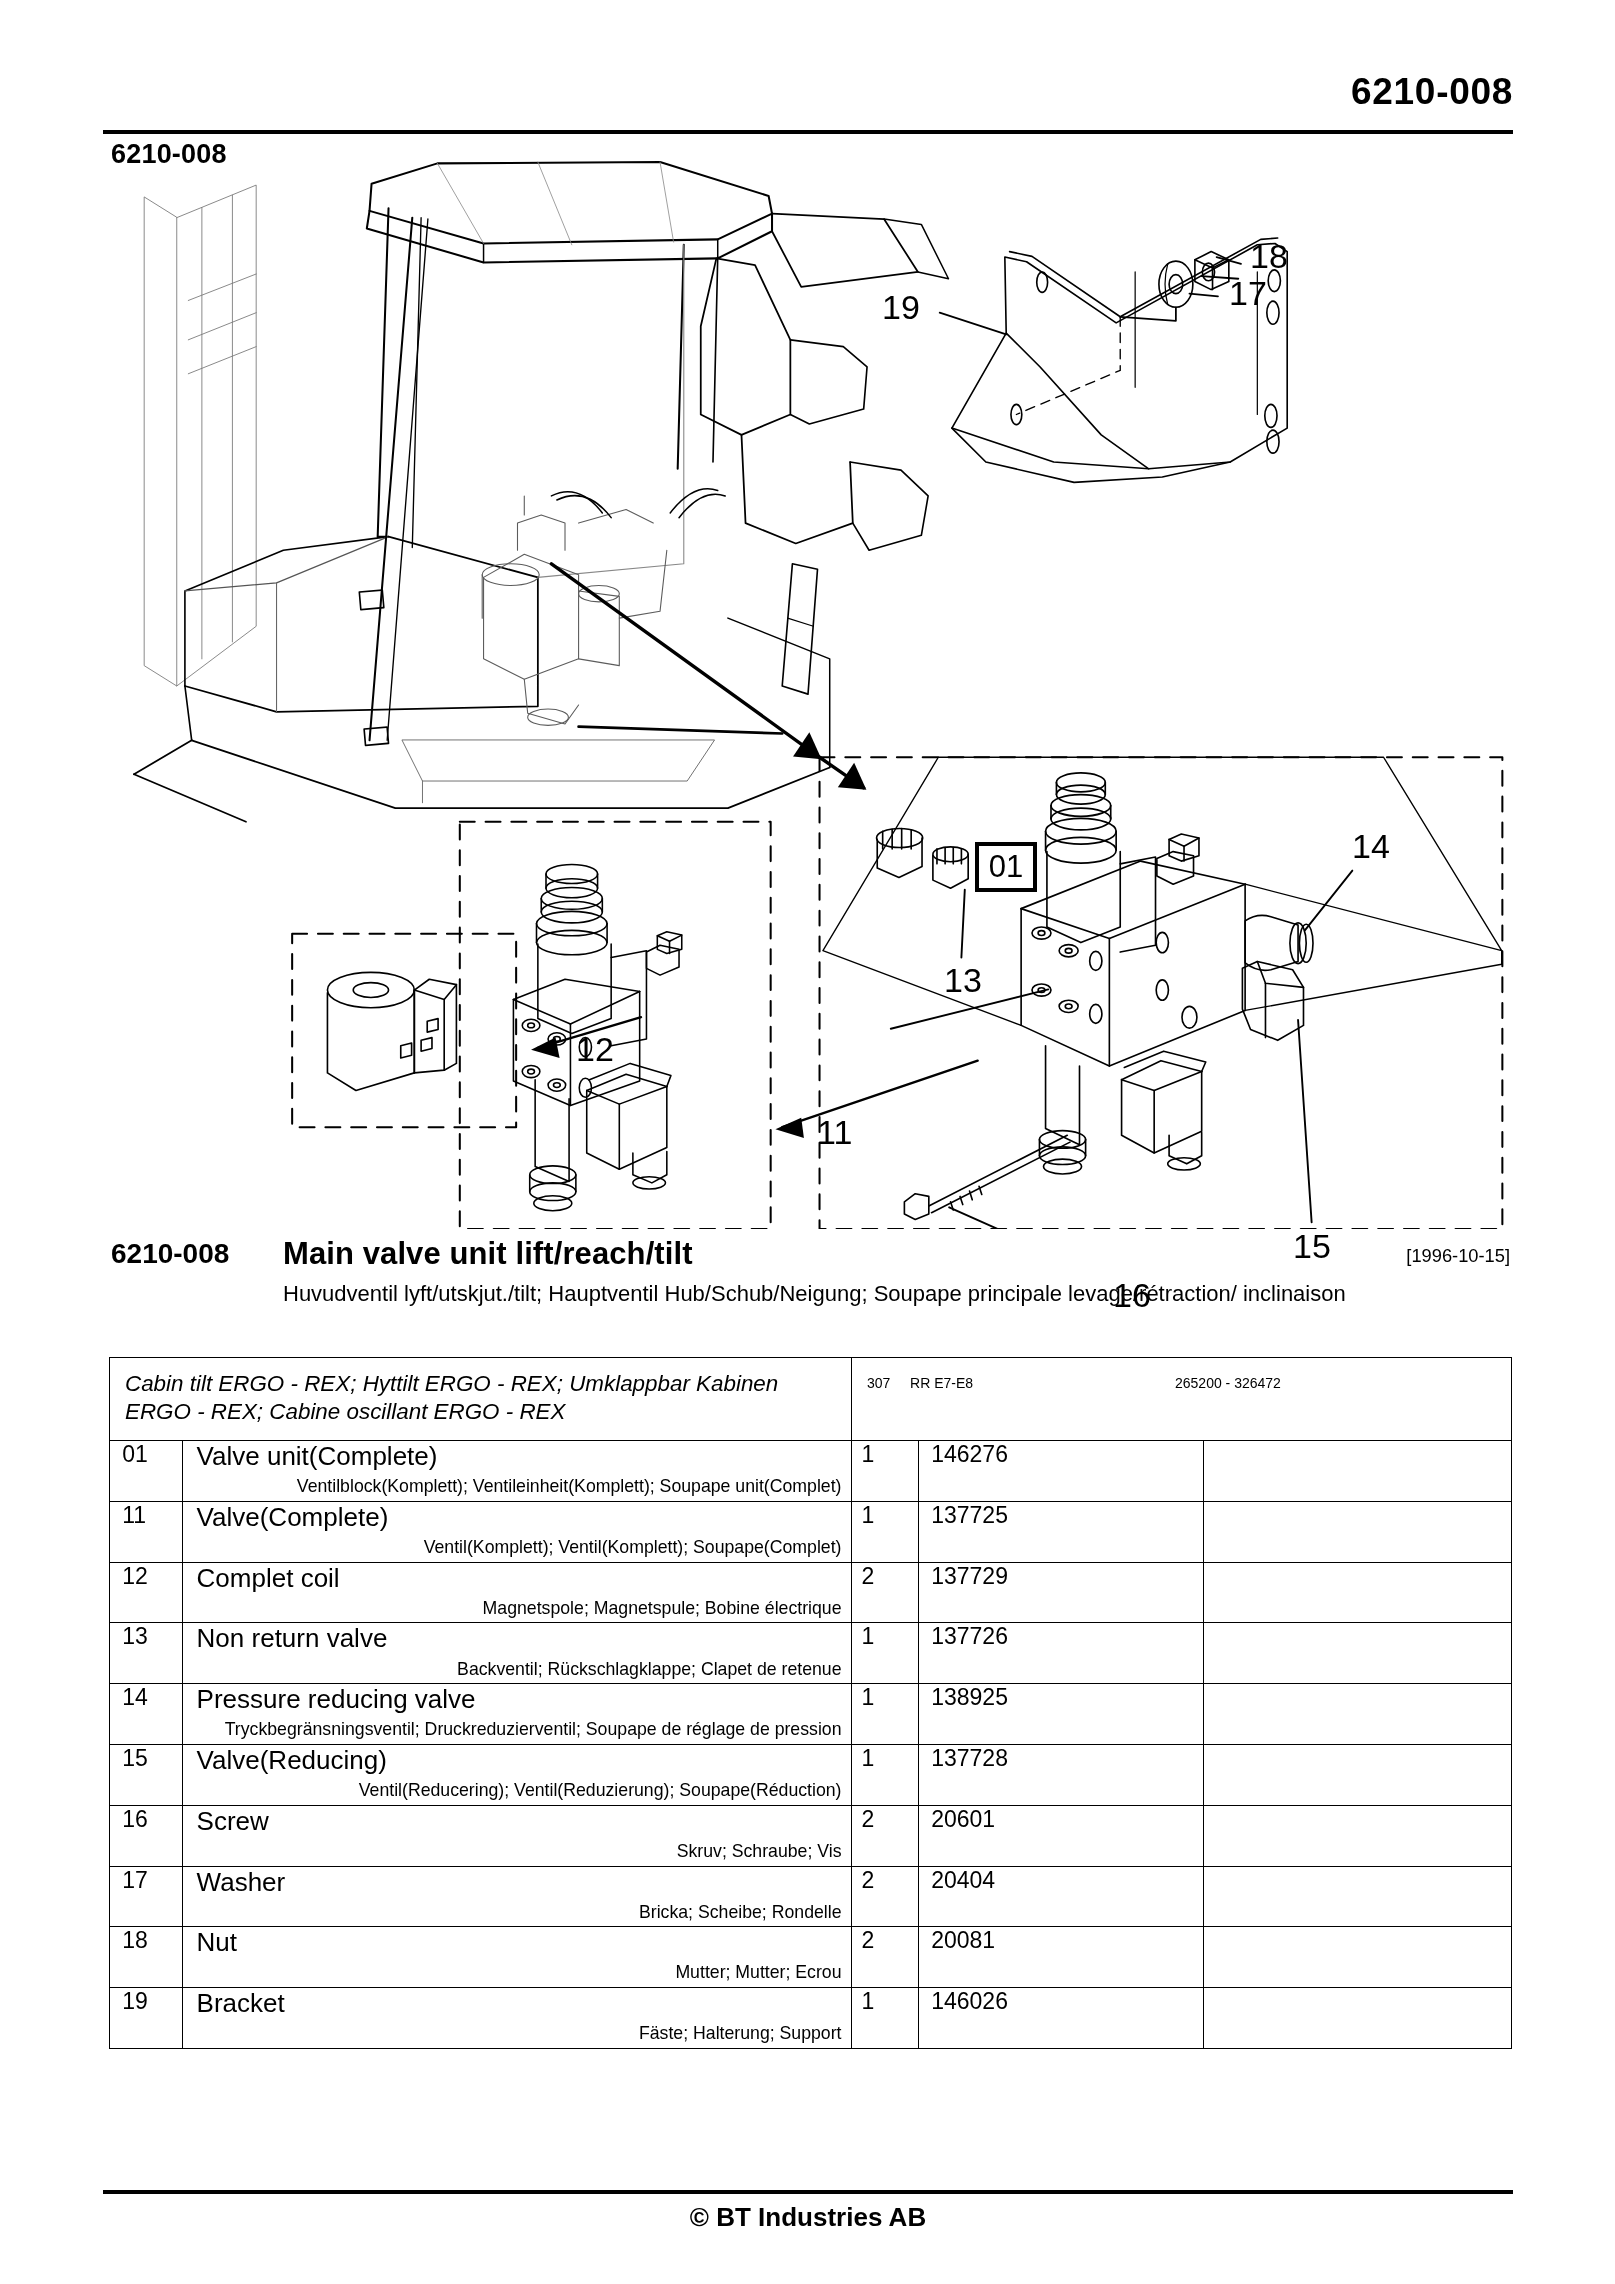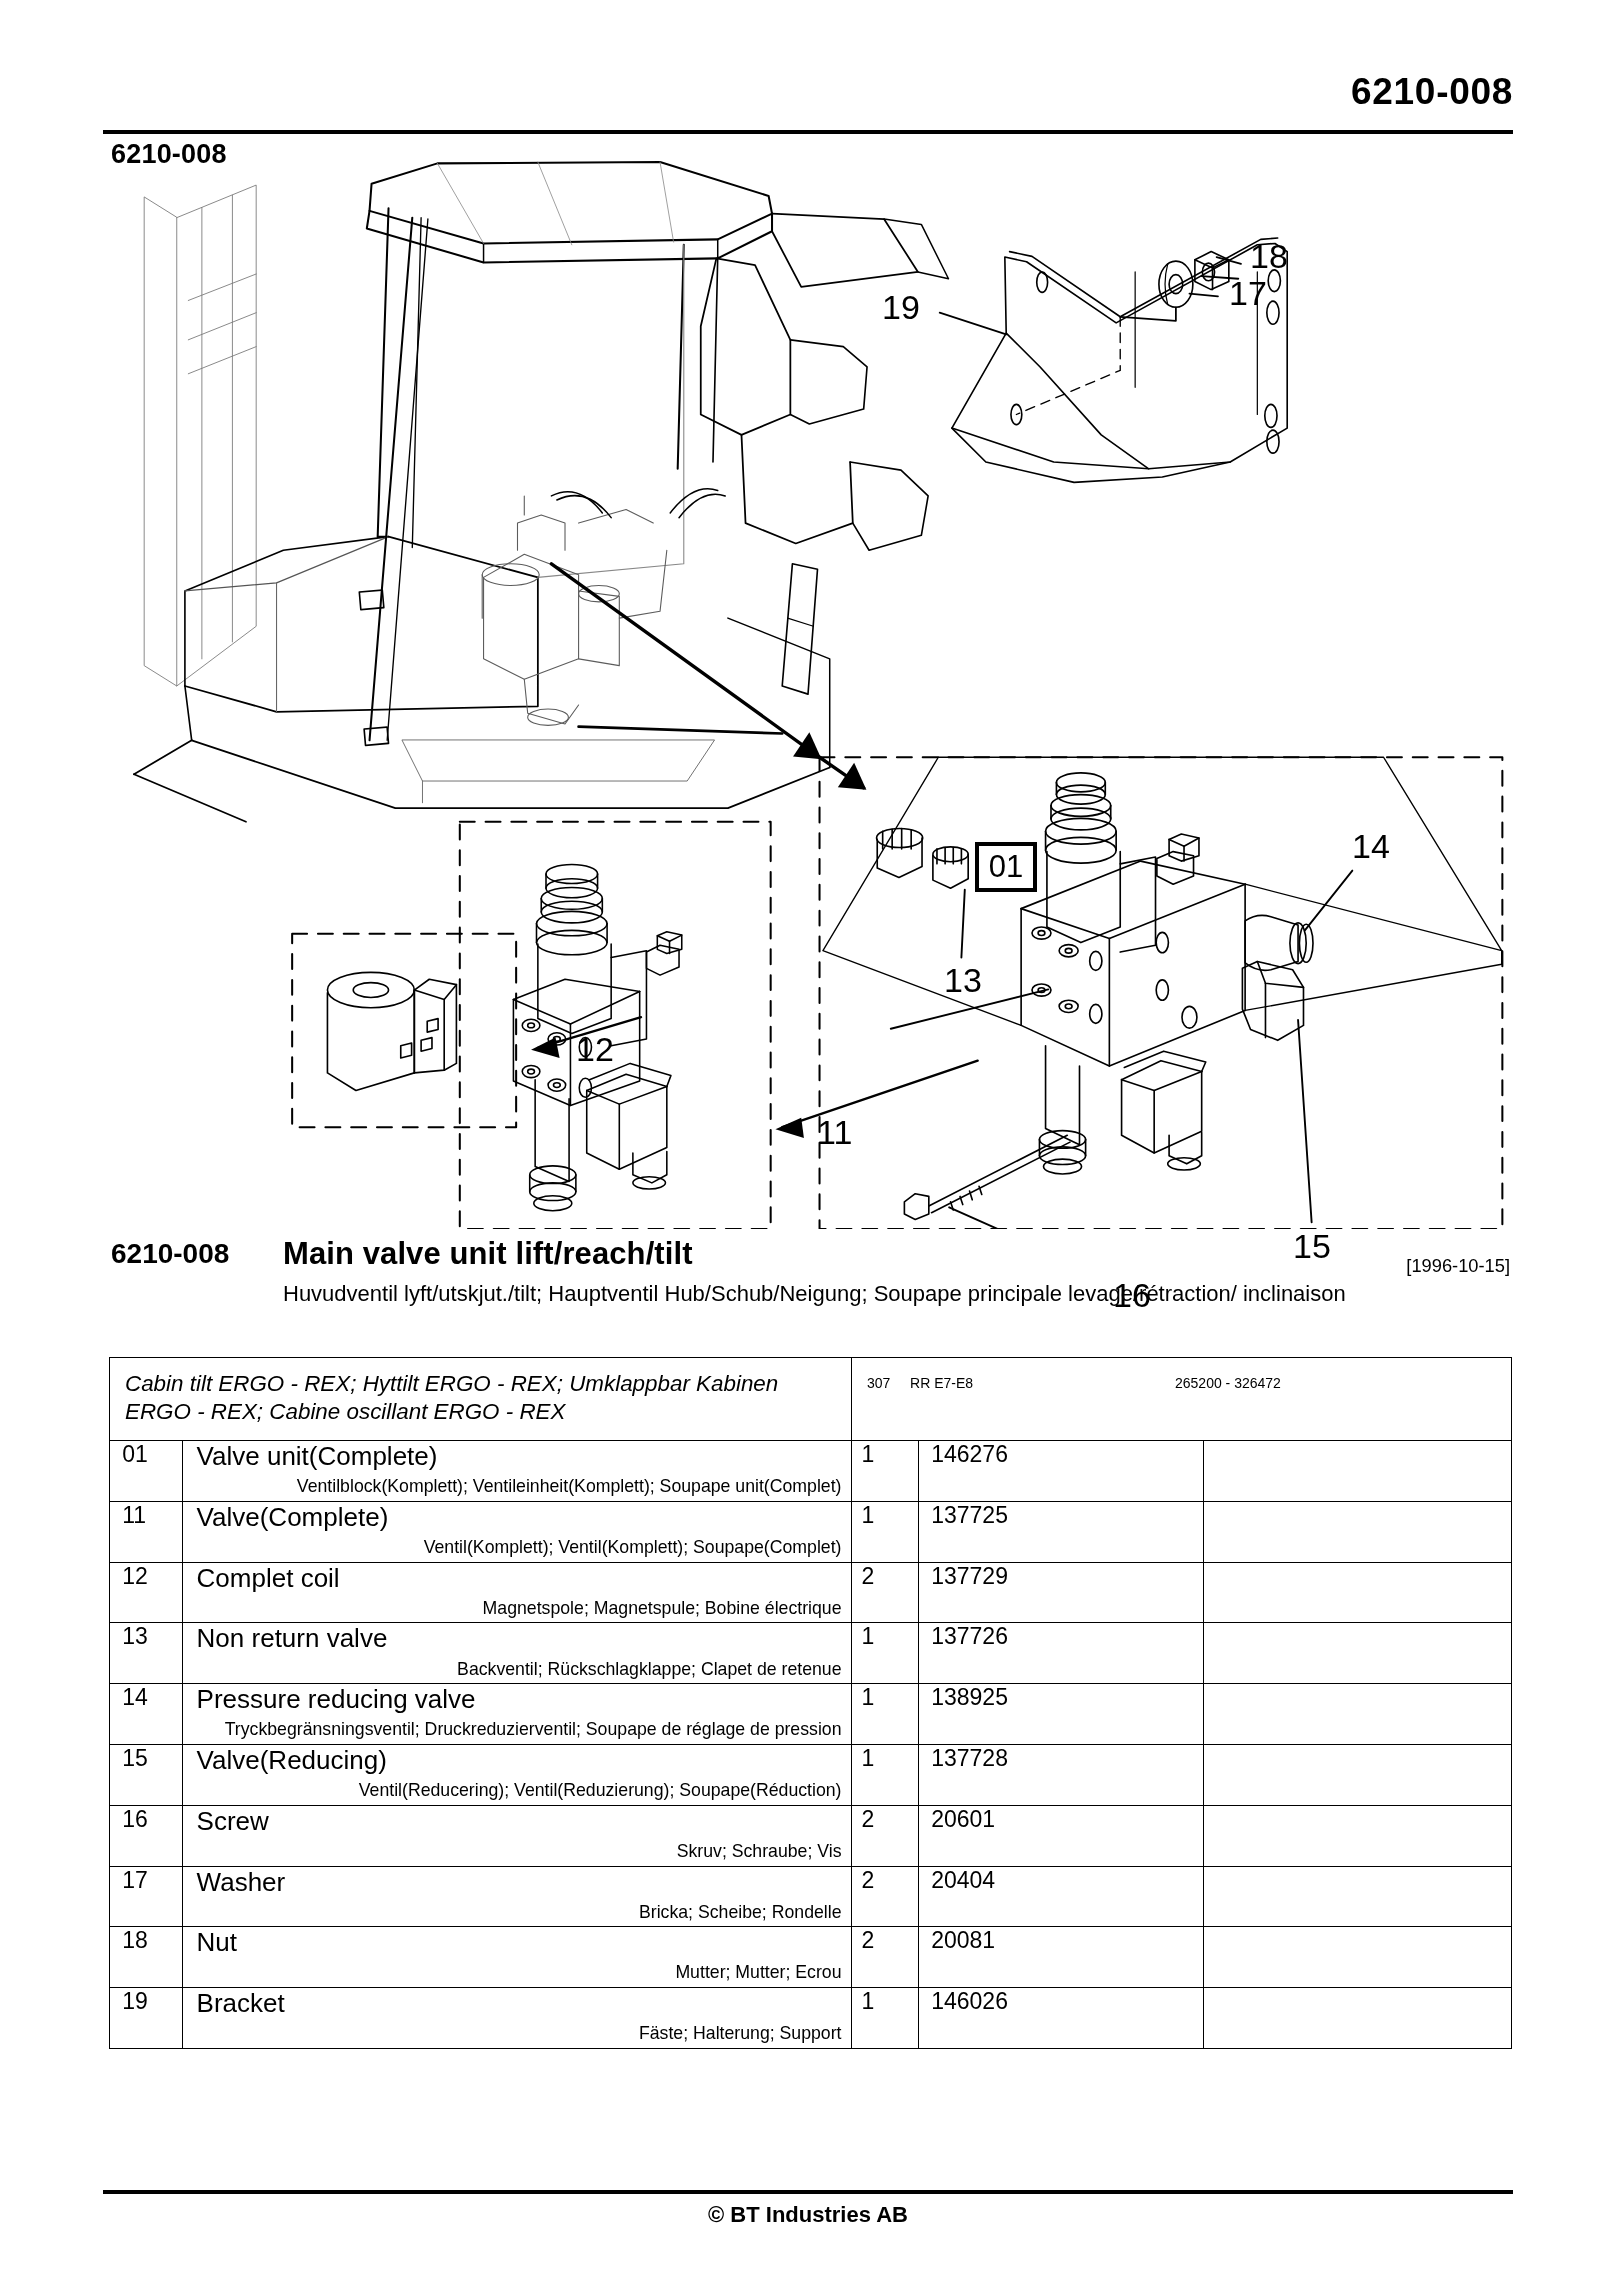--- a/index.html
+++ b/index.html
@@ -56,21 +56,21 @@
     position: absolute;
     left: 103px; top: 2190px;
     width: 1410px; height: 0;
     border-top: 4.1px solid #000;
   }
   .ftr-text {
     position: absolute;
     left: 0; top: 2202px;
     width: 1616px;
     text-align: center;
-    font-size: 22px;
+    font-size: 26px;
     font-weight: bold;
   }
 
   
   #diagram {
     position: absolute;
     left: 103px; top: 143px;
     width: 1410px; height: 1086px;
   }
   #diagram svg { display: block; width: 100%; height: 100%; }
@@ -107,21 +107,20 @@
   .title-main {
     position: absolute;
     left: 172px; top: -2px;
     font-size: 31px; font-weight: bold;
     letter-spacing: 0.1px;
   }
   .title-date {
     position: absolute;
     right: 0; top: 6.8px;
     font-size: 18.3px;
-    margin-top: 10px;
   }
   .title-sub {
     position: absolute;
     left: 172px; top: 39px;
     width: 1154px;
     font-size: 22px;
     line-height: 33px;
   }
 
   

